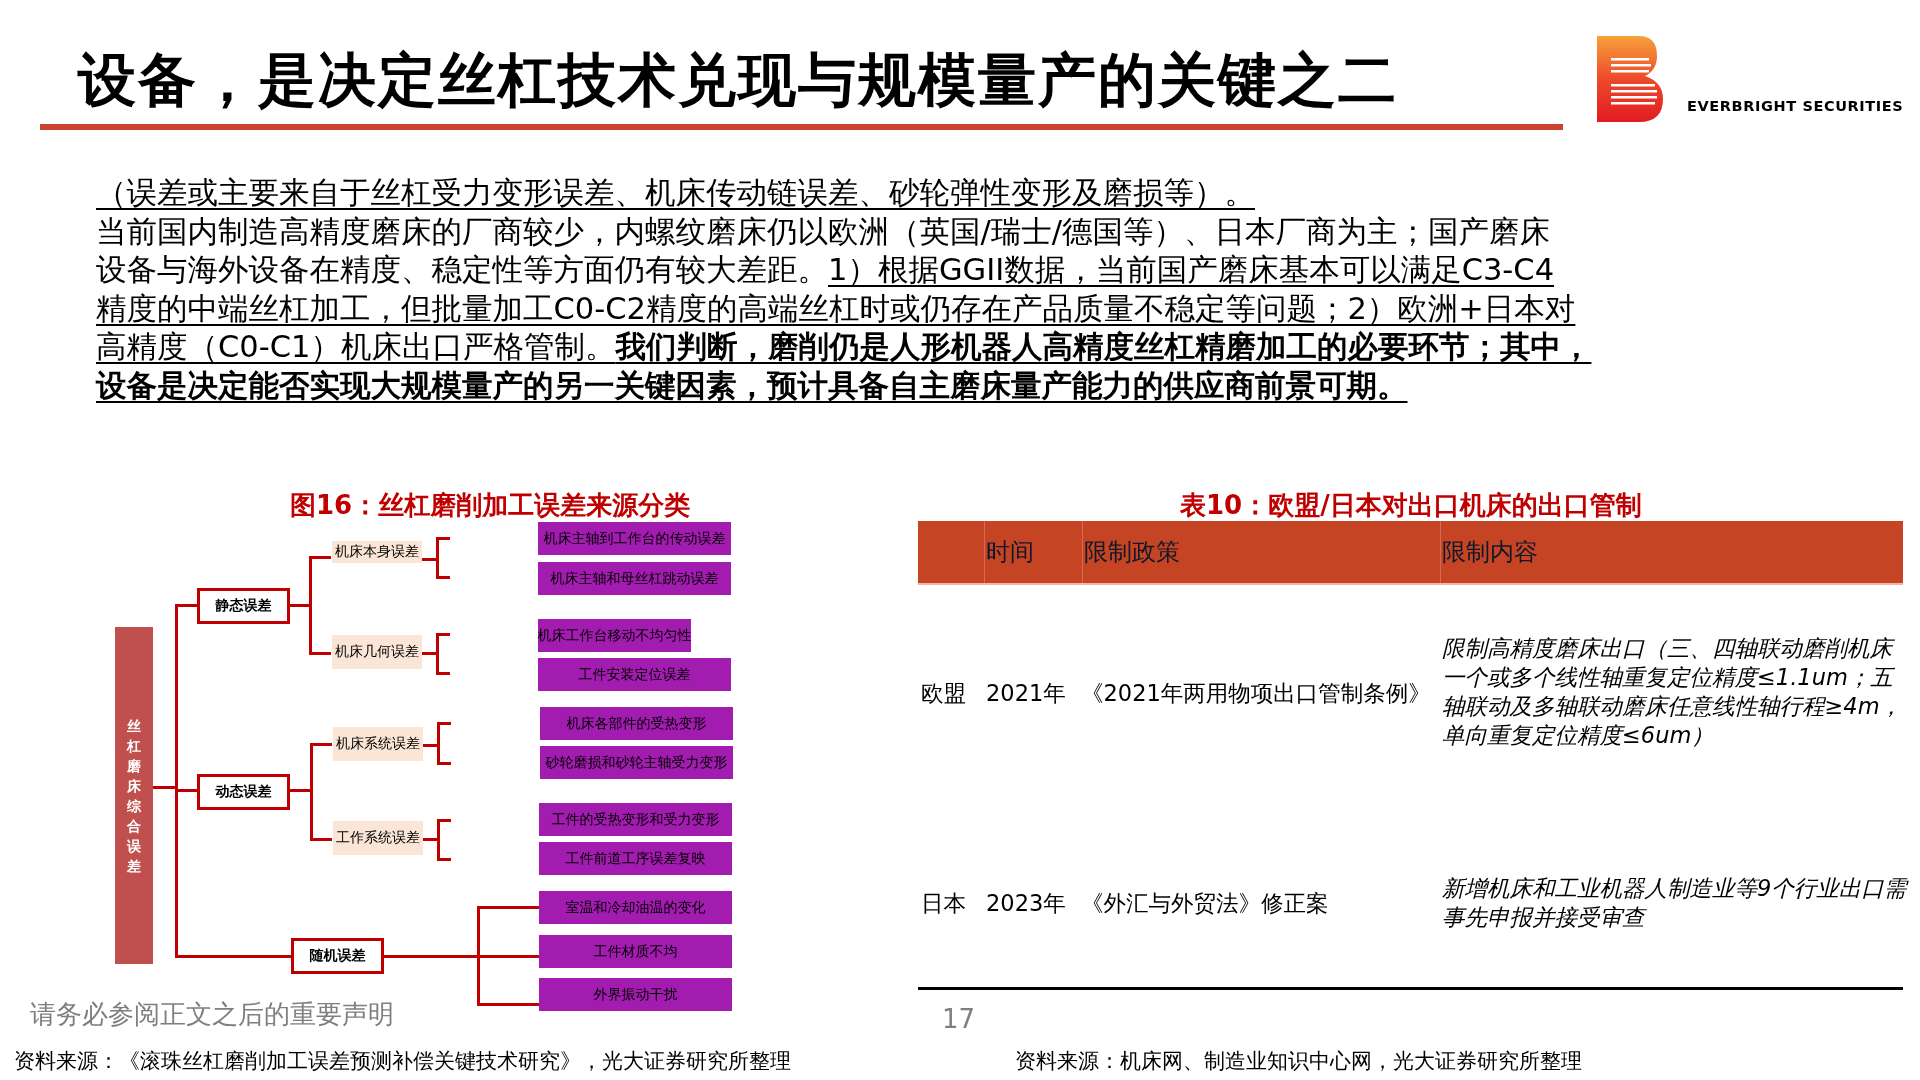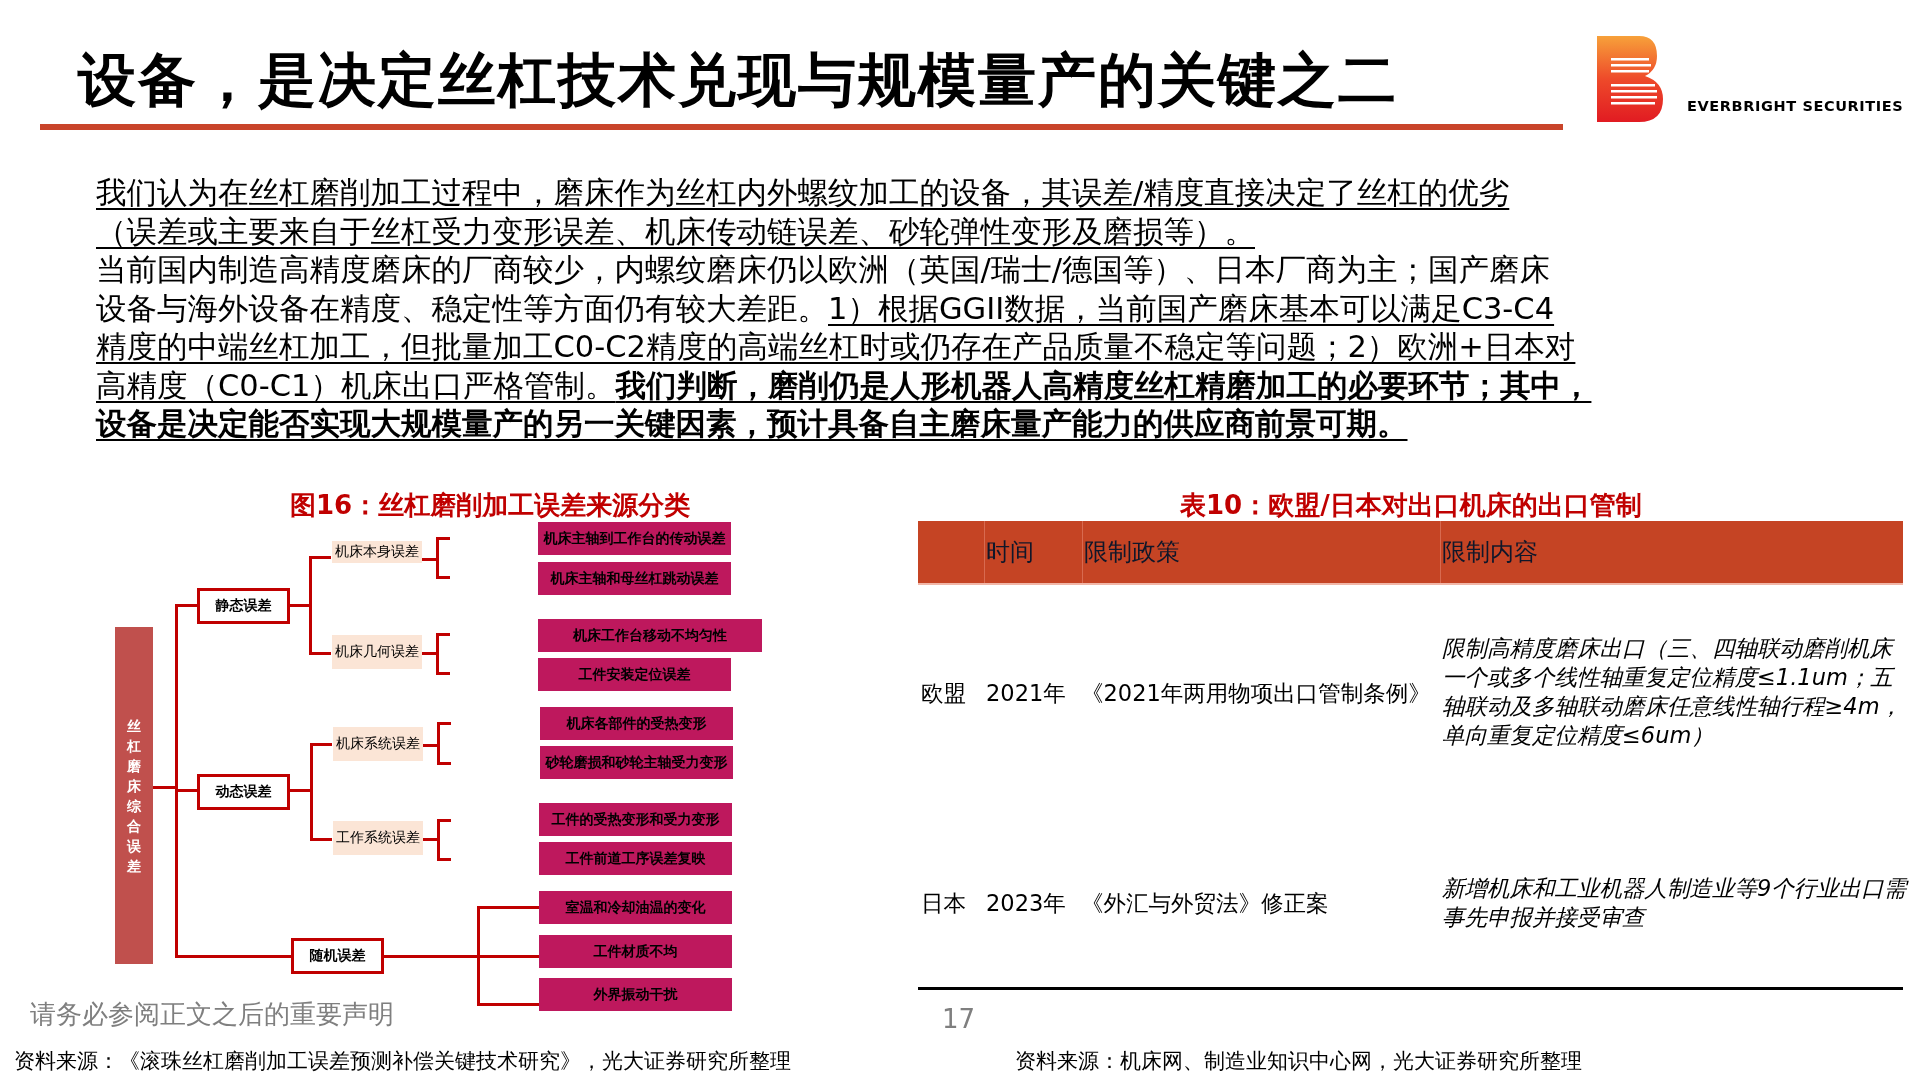--- a/index.html
+++ b/index.html
@@ -26,21 +26,21 @@
   .fig-title { position: absolute; left: 290px; top: 488px; font-size: 26px; font-weight: bold; color: #c00000; white-space: nowrap; }
   .tbl-title { position: absolute; left: 1180px; top: 488px; font-size: 26px; font-weight: bold; color: #c00000; white-space: nowrap; }
 
   
   .diagram { position: absolute; left: 0; top: 0; width: 900px; height: 1080px; pointer-events: none; }
   .diagram .node { position: absolute; pointer-events: auto; display: flex; align-items: center; justify-content: center; font-size: 14px; white-space: nowrap; }
   .root { left: 115px; top: 627px; width: 38px; height: 337px; background: #c0504d; color: #fff; flex-direction: column; font-size: 14px; font-weight: bold; line-height: 20px; }
   .root span { display: block; }
   .lvl1 { background: #fff; border: 3px solid #c00000; font-weight: bold; font-size: 14.5px; }
   .lvl2 { background: #fbe5d6; font-size: 14.5px; }
-  .lvl3 { background: #be185d; font-size: 13.5px; font-weight: bold; }
+  .lvl3 { background: #a21caf; font-size: 13.5px; }
   .conn { position: absolute; background: #c00000; }
 
   
   .table { position: absolute; left: 918px; top: 521px; width: 985px; }
   .thead { position: absolute; left: 0; top: 0; width: 985px; height: 62px; background: #c54424; color: #0f172a; font-size: 24px; }
   .thead .th { position: absolute; top: 0; height: 62px; line-height: 62px; white-space: nowrap; }
   .thead .sep { position: absolute; top: 0; width: 1px; height: 62px; background: #d86a50; }
   .thead-under { position: absolute; left: 0; top: 62px; width: 985px; height: 2px; background: #f1b7a8; }
   .trow { position: absolute; left: 0; width: 985px; font-size: 22.5px; }
   .trow .td { position: absolute; white-space: nowrap; }
@@ -75,21 +75,20 @@
       <rect x="14" y="48" width="44" height="2.5"></rect>
       <rect x="14" y="54" width="46" height="2.5"></rect>
       <rect x="14" y="60" width="46" height="2.5"></rect>
       <rect x="14" y="66" width="44" height="2.5"></rect>
     </g>
   </svg>
   <div class="logo-en">EVERBRIGHT SECURITIES</div>
 </div>
 
 <div class="body-text">
-  <span class="line u">我们认为在丝杠磨削加工过程中，磨床作为丝杠内外螺纹加工的设备，其误差/精度直接决定了丝杠的优劣</span>
   <span class="line u">（误差或主要来自于丝杠受力变形误差、机床传动链误差、砂轮弹性变形及磨损等）。</span>
   <span class="line">当前国内制造高精度磨床的厂商较少，内螺纹磨床仍以欧洲（英国/瑞士/德国等）、日本厂商为主；国产磨床</span>
   <span class="line"><span>设备与海外设备在精度、稳定性等方面仍有较大差距。</span><span class="u">1）根据GGII数据，当前国产磨床基本可以满足C3-C4</span></span>
   <span class="line u">精度的中端丝杠加工，但批量加工C0-C2精度的高端丝杠时或仍存在产品质量不稳定等问题；2）欧洲+日本对</span>
   <span class="line u"><span>高精度（C0-C1）机床出口严格管制。</span><span class="b">我们判断，磨削仍是人形机器人高精度丝杠精磨加工的必要环节；其中，</span></span>
   <span class="line u b">设备是决定能否实现大规模量产的另一关键因素，预计具备自主磨床量产能力的供应商前景可期。</span>
 </div>
 
 <div class="fig-title">图16：丝杠磨削加工误差来源分类</div>
 
@@ -150,21 +149,21 @@
   <div class="conn" style="left:437px;top:722px;width:14px;height:3px;"></div>
   <div class="conn" style="left:437px;top:762px;width:14px;height:3px;"></div>
 
   <div class="conn" style="left:423px;top:838px;width:16px;height:3px;"></div>
   <div class="conn" style="left:437px;top:819px;width:3px;height:41px;"></div>
   <div class="conn" style="left:437px;top:819px;width:14px;height:3px;"></div>
   <div class="conn" style="left:437px;top:858px;width:14px;height:3px;"></div>
 
   <div class="node lvl3" style="left:538px;top:522px;width:193px;height:33px;">机床主轴到工作台的传动误差</div>
   <div class="node lvl3" style="left:538px;top:562px;width:193px;height:33px;">机床主轴和母丝杠跳动误差</div>
-  <div class="node lvl3" style="left:538px;top:619px;width:224px;height:33px;">机床工作台移动不均匀性</div>
+  <div class="node lvl3" style="left:538px;top:619px;width:153px;height:33px;">机床工作台移动不均匀性</div>
   <div class="node lvl3" style="left:538px;top:658px;width:193px;height:33px;">工件安装定位误差</div>
   <div class="node lvl3" style="left:540px;top:707px;width:193px;height:33px;">机床各部件的受热变形</div>
   <div class="node lvl3" style="left:540px;top:746px;width:193px;height:33px;">砂轮磨损和砂轮主轴受力变形</div>
   <div class="node lvl3" style="left:539px;top:803px;width:193px;height:33px;">工件的受热变形和受力变形</div>
   <div class="node lvl3" style="left:539px;top:842px;width:193px;height:33px;">工件前道工序误差复映</div>
   <div class="node lvl3" style="left:539px;top:891px;width:193px;height:33px;">室温和冷却油温的变化</div>
   <div class="node lvl3" style="left:539px;top:935px;width:193px;height:33px;text-align:center;">工件材质不均</div>
   <div class="node lvl3" style="left:539px;top:978px;width:193px;height:33px;">外界振动干扰</div>
 </div>
 

